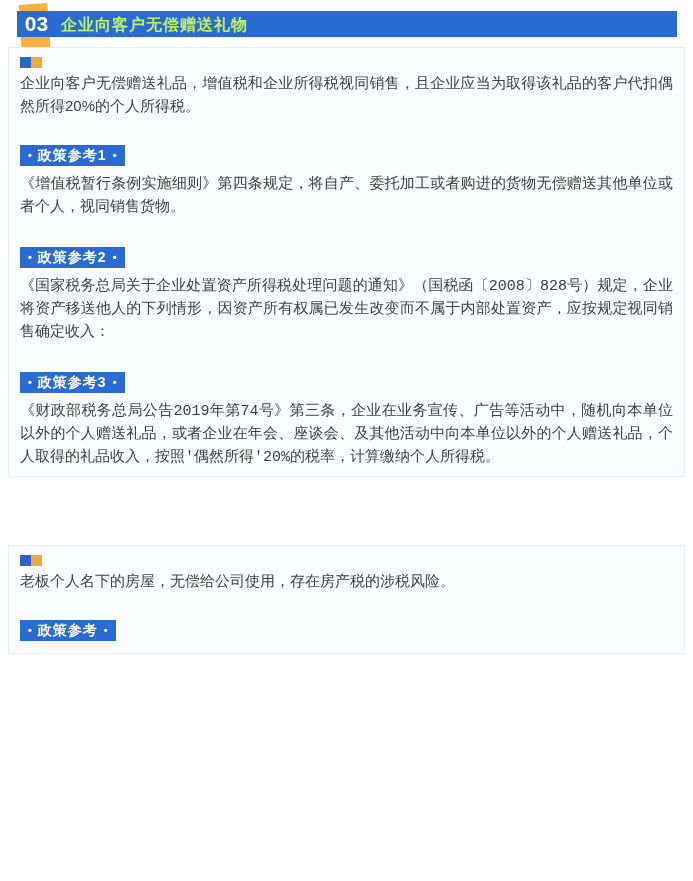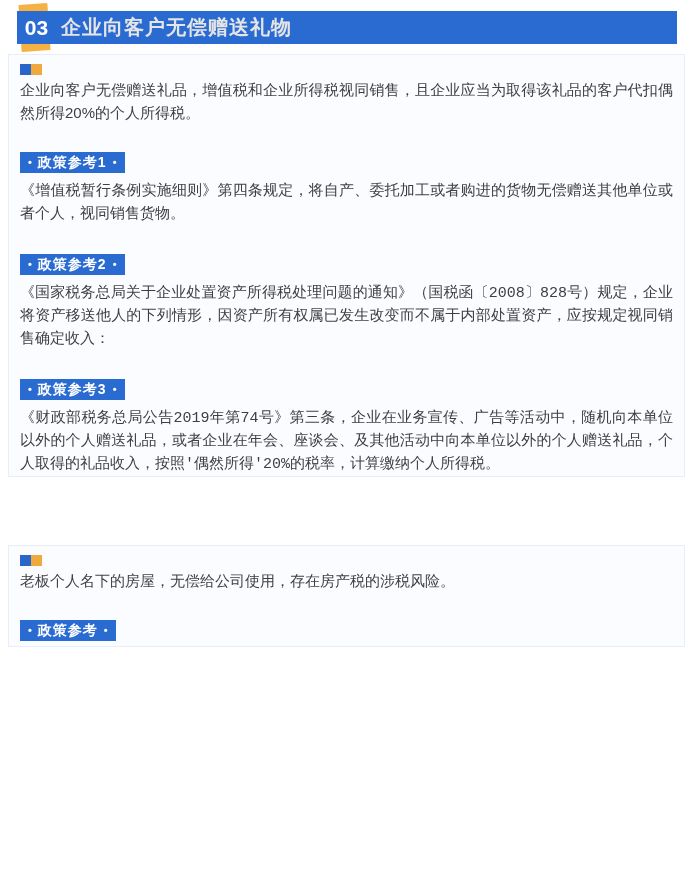--- a/index.html
+++ b/index.html
@@ -9,21 +9,21 @@
     min-height: 881px;
     background: #ffffff;
     font-family: "Liberation Sans", "DejaVu Sans", sans-serif;
     color: #3f3f3f;
   }
   .page { width: 693px; padding-top: 11px; }
 
   
   .sec-header {
     position: relative;
-    height: 33px;
+    height: 26px;
     margin: 0 16px 0 17px;
     background: #2a6bd2;
     display: flex;
     align-items: center;
   }
   .num-badge {
     position: absolute;
     left: 3px;
     top: -7px;
     width: 29px;
@@ -37,33 +37,33 @@
     position: relative;
     margin-left: 5px;
     width: 29px;
     text-align: center;
     color: #ffffff;
     font-size: 21px;
     font-weight: bold;
   }
   .sec-title {
     margin: 0 0 0 10px;
-    font-size: 20px;
+    font-size: 16px;
     font-weight: bold;
-    color: #e5e5e5;
+    color: #bef264;
     letter-spacing: 1px;
     line-height: 33px;
   }
 
   
   .card {
     margin: 10px 8px 0 8px;
     background: #fafcff;
     border: 1px solid #e8eef7;
-    padding: 8px 11px 0 11px;
+    padding: 8px 11px 7px 11px;
   }
   .deco { display: flex; margin: 1px 0 3px 0; height: 11px; }
   .sq { width: 11px; height: 11px; display: inline-block; }
   .sq-blue { background: #2a66c8; }
   .sq-orange { background: #efa93d; }
 
   .body-text {
     margin: 3px 0 0 0;
     font-size: 15px;
     line-height: 23px;

